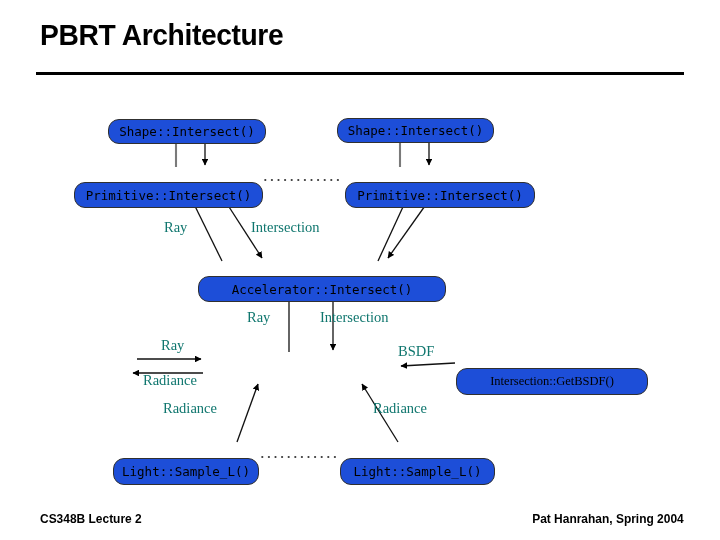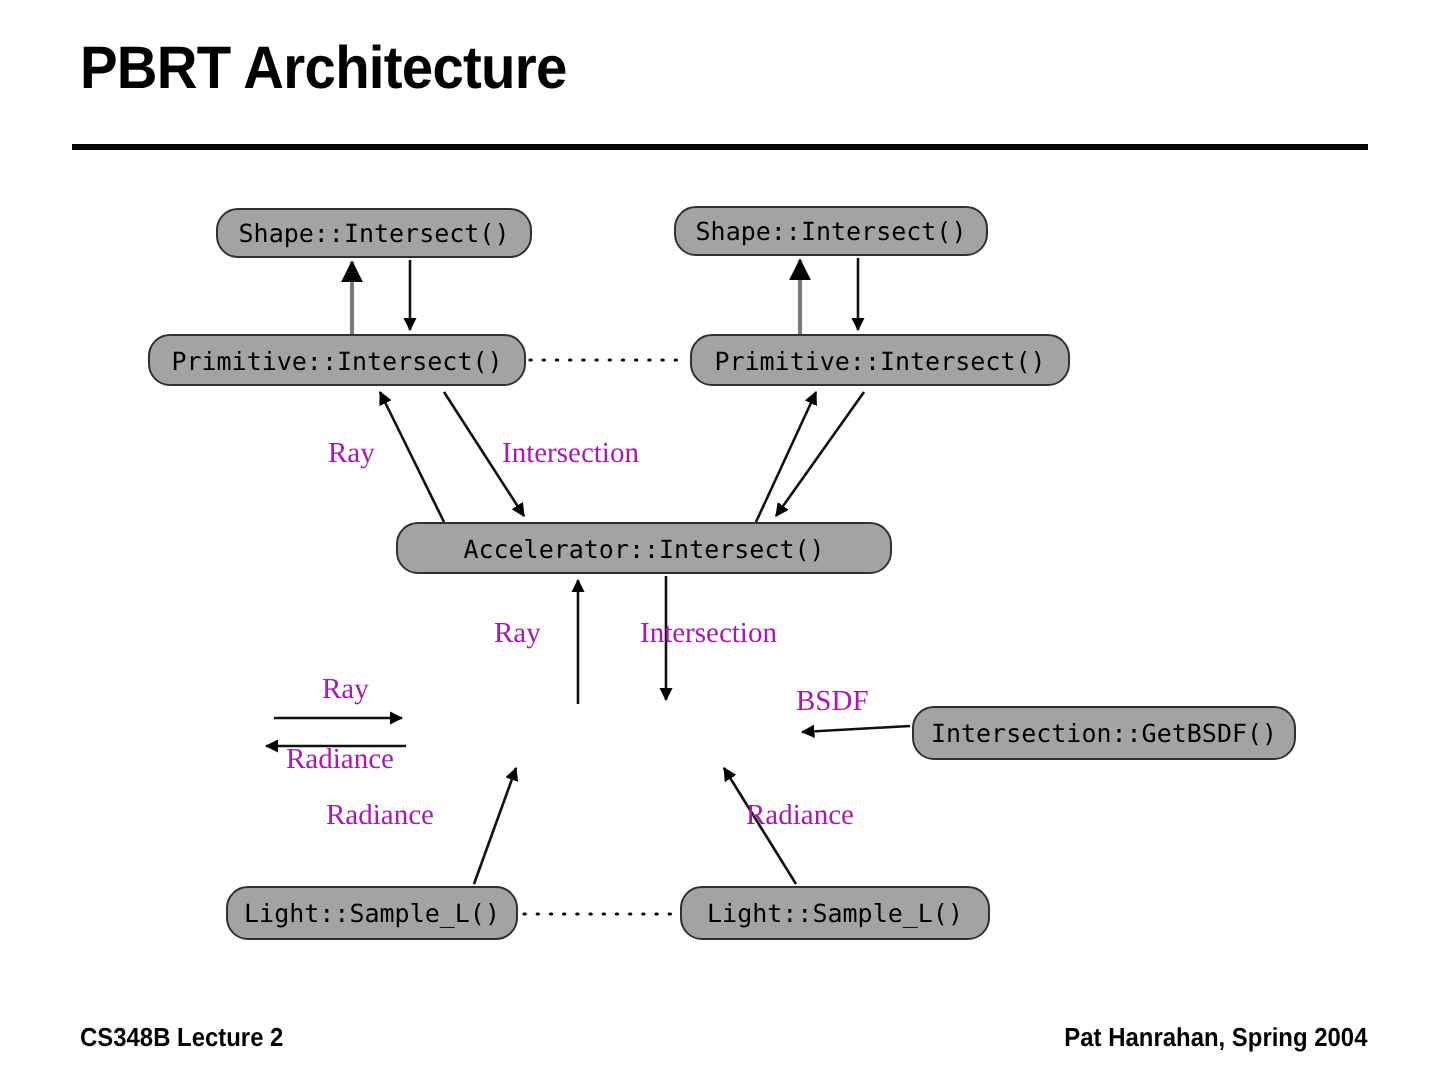--- a/index.html
+++ b/index.html
@@ -39,38 +39,39 @@
   #diagram {
     position: absolute;
     left: 0;
     top: 0;
     width: 720px;
     height: 540px;
   }
   .node {
     position: absolute;
     box-sizing: border-box;
-    background: #a3a3a3;
+    background: #1d4ed8;
     border: 1.4px solid #303030;
     border-radius: 11px;
     display: flex;
     align-items: center;
     justify-content: center;
     font-family: "DejaVu Sans Mono", "Liberation Mono", monospace;
     font-size: 12.5px;
     color: #000000;
     letter-spacing: 0px;
     white-space: nowrap;
     z-index: 3;
+    margin-top: 15px;
   }
   .edge-label {
     position: absolute;
     font-family: "Liberation Serif", "DejaVu Serif", serif;
     font-size: 14.5px;
-    color: #a21caf;
+    color: #0f766e;
     white-space: nowrap;
     z-index: 4;
     background: transparent;
   }
   #footer-left {
     position: absolute;
     left: 40px;
     top: 511px;
     font-family: "Liberation Sans", sans-serif;
     font-size: 13px;
@@ -137,21 +138,21 @@
     <line x1="398" y1="442" x2="362" y2="384" stroke="#111111" stroke-width="1.3" marker-end="url(#ah)"></line>
 
     <line x1="262" y1="457" x2="338" y2="457" stroke="#000000" stroke-width="1.6" stroke-linecap="round" stroke-dasharray="0.6 6"></line>
   </svg>
 
   <div class="node" style="left:108px; top:104px; width:158px; height:25px;">Shape::Intersect()</div>
   <div class="node" style="left:337px; top:103px; width:157px; height:25px;">Shape::Intersect()</div>
   <div class="node" style="left:74px; top:167px; width:189px; height:26px;">Primitive::Intersect()</div>
   <div class="node" style="left:345px; top:167px; width:190px; height:26px;">Primitive::Intersect()</div>
   <div class="node" style="left:198px; top:261px; width:248px; height:26px;">Accelerator::Intersect()</div>
-  <div class="node" style="left:456px; top:353px; width:192px; height:27px;">Intersection::GetBSDF()</div>
+  <div class="node" style="left:456px; top:353px; width:192px; height:27px;font-family:Liberation Serif, serif;">Intersection::GetBSDF()</div>
   <div class="node" style="left:113px; top:443px; width:146px; height:27px;">Light::Sample_L()</div>
   <div class="node" style="left:340px; top:443px; width:155px; height:27px;">Light::Sample_L()</div>
 
   <div class="edge-label" style="left:164px; top:219px;">Ray</div>
   <div class="edge-label" style="left:251px; top:219px;">Intersection</div>
   <div class="edge-label" style="left:247px; top:309px;">Ray</div>
   <div class="edge-label" style="left:320px; top:309px;">Intersection</div>
   <div class="edge-label" style="left:161px; top:337px;">Ray</div>
   <div class="edge-label" style="left:143px; top:372px;">Radiance</div>
   <div class="edge-label" style="left:398px; top:343px;">BSDF</div>

